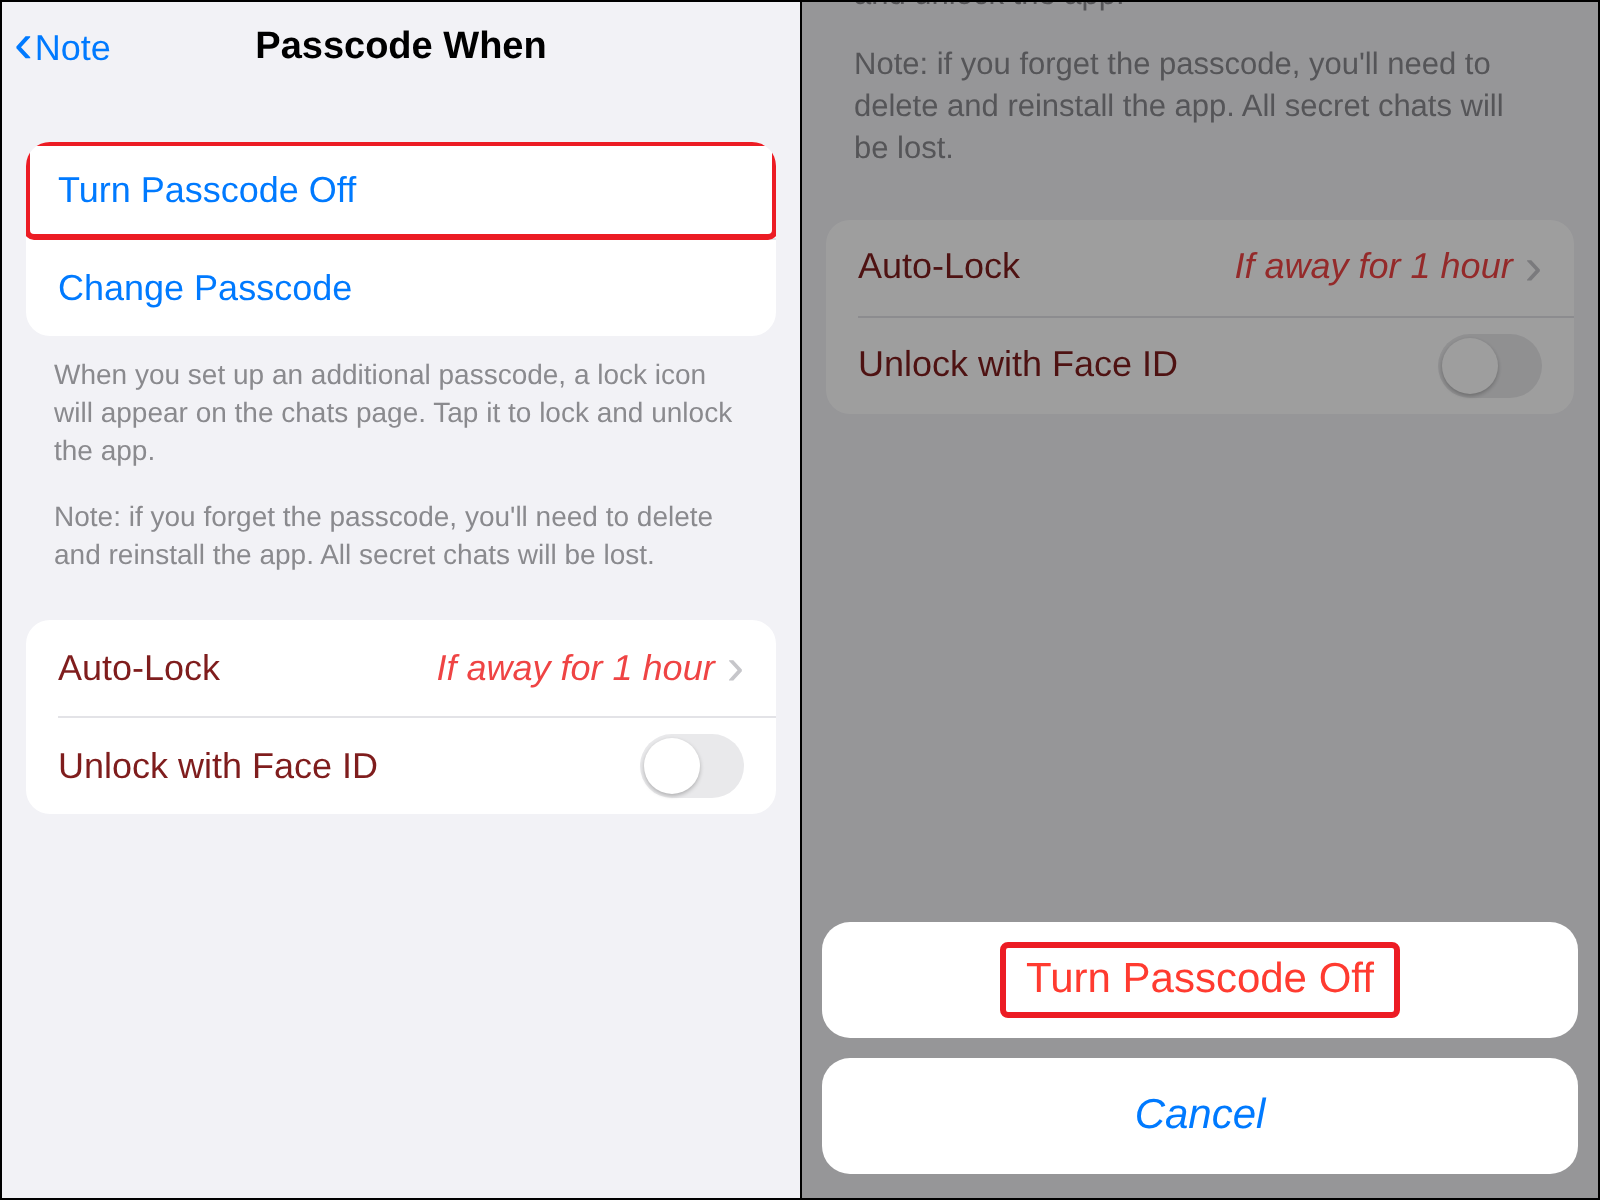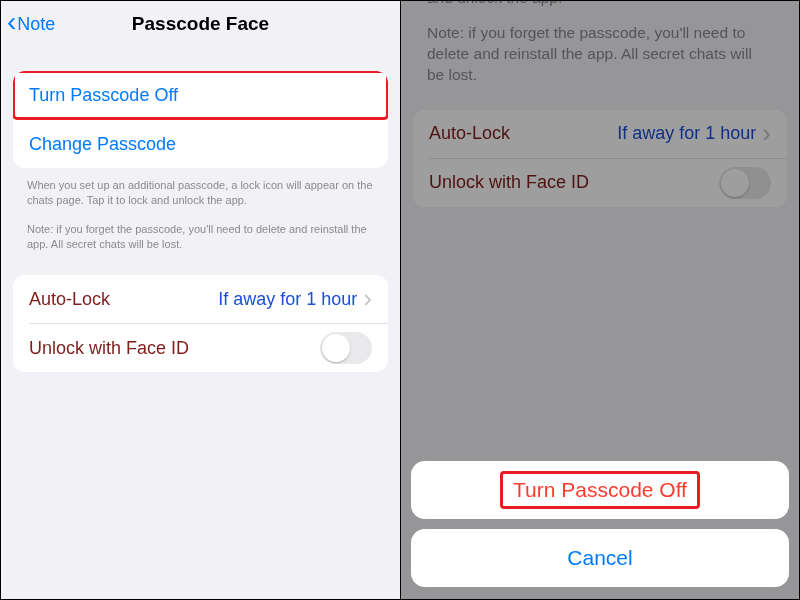--- a/index.html
+++ b/index.html
@@ -9,50 +9,50 @@
   .panel.right { border-right:1px solid #000; }
   .header { display:flex; align-items:center; height:46px; position:relative; background:#f2f2f6; }
   .back { position:absolute; left:6px; top:0; height:46px; display:flex; align-items:center; color:#007aff; font-size:18px; }
   .back .chev { font-size:28px; line-height:1; margin-right:1px; position:relative; top:-2px; }
   .title { width:100%; text-align:center; font-size:19px; font-weight:600; color:#000; }
   .group { margin: 24px 12px 0 12px; background:#fff; border-radius:12px; overflow:hidden; }
   .row { display:flex; align-items:center; min-height:48px; padding:0 16px; font-size:18px; position:relative; }
   .sep { height:1px; background:#e3e3e7; margin-left:16px; }
   .link { color:#007aff; }
   .row .label { color:#7f1d1d; }
-  .row .value { margin-left:auto; color:#1d4ed8; font-size:18px; }
+  .row .value { margin-left:auto; color:#ef4444; font-size:18px;font-style:italic; }
   .row .chevr { color:#c6c6ca; margin-left:6px; font-size:26px; line-height:1; position:relative; top:-1px; }
-  .footer-note { margin: 10px 26px 0 26px; color:#8a8a8e; font-size:11px; line-height:1.35; }
+  .footer-note { margin: 10px 26px 0 26px; color:#8a8a8e; font-size:14px; line-height:1.35; }
   .footer-note p + p { margin-top:14px; }
   .toggle { margin-left:auto; width:52px; height:32px; background:#e9e9eb; border-radius:16px; position:relative; }
   .toggle .knob { position:absolute; left:2px; top:2px; width:28px; height:28px; background:#fff; border-radius:50%; box-shadow:0 1px 2px rgba(0,0,0,.25); }
   .highlight { outline:3px solid #ec1c24; outline-offset:-2px; border-radius:4px; }
   
   .right .bgcontent { filter: none; }
   .overlay { position:absolute; inset:0; background:rgba(0,0,0,.38); }
   .sheet { position:absolute; left:10px; right:10px; bottom:12px; display:flex; flex-direction:column; gap:10px; }
   .sheet .btn { background:#fff; border-radius:14px; height:58px; display:flex; align-items:center; justify-content:center; font-size:21px; }
   .sheet .danger { color:#ff3b30; }
-  .sheet .cancel { color:#007aff; font-weight:500; }
+  .sheet .cancel { color:#007aff; font-weight:500;font-style:italic; }
   .right .topnote { margin: -38px 26px 0 26px; color:#8a8a8e; font-size:15.5px; line-height:1.35; }
   .right .topnote p + p { margin-top:14px; }
   .right .bgcontent { padding-top:4px; }
   .right .group { margin-top:24px; }
   .hl-inline { border:3px solid #ec1c24; border-radius:4px; padding:4px 10px; display:inline-block; }
 </style>
 </head>
 <body>
 
 <div class="panel">
   <div class="header">
     <div class="back">
       <span class="chev">‹</span>
       <span>Note</span>
     </div>
-    <div class="title">Passcode Face</div>
+    <div class="title">Passcode When</div>
   </div>
 
   <div class="group">
     <div class="row link highlight">
       <span>Turn Passcode Off</span>
     </div>
     <div class="sep"></div>
     <div class="row link">
       <span>Change Passcode</span>
     </div>

